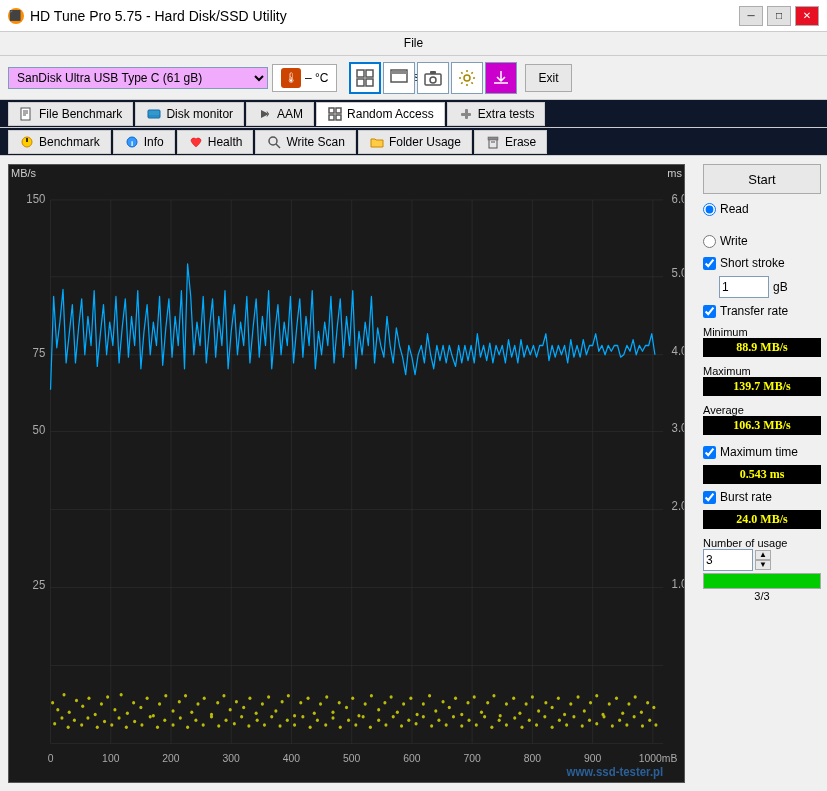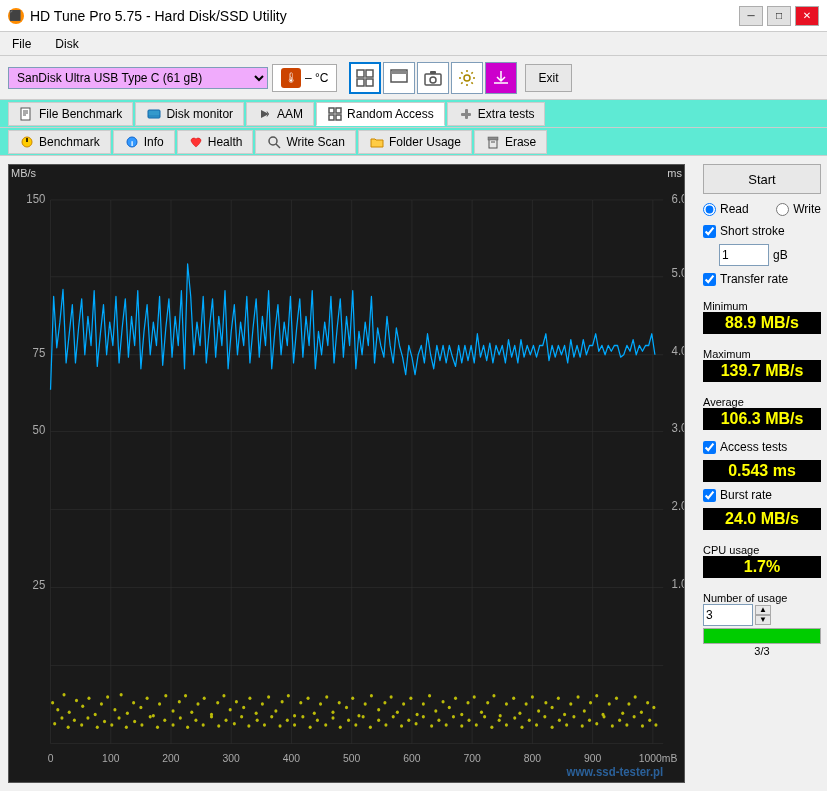--- a/index.html
+++ b/index.html
@@ -7,59 +7,59 @@
     
     
     .title-bar { background: #fff; border-bottom: 1px solid #ccc; display: flex; align-items: center; justify-content: space-between; padding: 6px 8px; height: 32px; }
     .title-bar-left { display: flex; align-items: center; gap: 6px; }
     .title-icon { width: 16px; height: 16px; background: #ff8c00; border-radius: 50%; display: flex; align-items: center; justify-content: center; font-size: 10px; }
     .title-text { font-size: 14px; color: #000; }
     .title-controls { display: flex; gap: 4px; }
     .title-btn { width: 24px; height: 20px; border: 1px solid #adadad; background: #e1e1e1; cursor: pointer; display: flex; align-items: center; justify-content: center; font-size: 10px; }
     
     
-    .menu-bar { background: #f0f0f0; border-bottom: 1px solid #ccc; display: flex; align-items: center; padding: 2px 8px; height: 24px; gap: 16px; }
+    .menu-bar { background: #f0f0f0; border-bottom: 1px solid #ccc; display: flex; align-items: center; padding: 2px 8px; height: 24px; gap: 16px; flex-direction: column; }
     .menu-item { font-size: 12px; cursor: pointer; padding: 2px 4px; }
     
     
     .toolbar { background: #f0f0f0; border-bottom: 1px solid #ccc; display: flex; align-items: center; padding: 4px 8px; height: 44px; gap: 4px; }
     .drive-select { width: 260px; height: 22px; border: 1px solid #7f9db9; background: #f0abfc; font-size: 12px; padding: 2px 4px; }
     .temp-display { display: flex; align-items: center; gap: 4px; padding: 2px 8px; border: 1px solid #aaa; background: #fff; height: 28px; font-size: 12px; }
     .temp-icon { width: 20px; height: 20px; background: #cc4400; border-radius: 3px; display: flex; align-items: center; justify-content: center; color: #fff; font-size: 10px; }
     .toolbar-icons { display: flex; gap: 2px; margin-left: 8px; }
     .toolbar-icon-btn { width: 32px; height: 32px; border: 1px solid #7f9db9; background: #fff; cursor: pointer; display: flex; align-items: center; justify-content: center; }
     .toolbar-icon-btn.active { border: 2px solid #0078d4; }
     .exit-btn { height: 28px; padding: 2px 12px; border: 1px solid #aaa; background: #e8e8e8; cursor: pointer; font-size: 12px; margin-left: 4px; }
     
     
-    .tabs-row1, .tabs-row2 { display: flex; align-items: center; background: #5eead4; border-bottom: 1px solid #ccc; padding: 2px 8px; height: 28px; gap: 2px; }
+    .tabs-row1, .tabs-row2 { display: flex; align-items: center; background: #0f172a; border-bottom: 1px solid #ccc; padding: 2px 8px; height: 28px; gap: 2px; }
     .tab { display: flex; align-items: center; gap: 4px; padding: 2px 10px; border: 1px solid #ccc; background: #e8e8e8; cursor: pointer; height: 24px; font-size: 12px; }
     .tab.active { background: #fff; border-bottom: 1px solid #fff; }
     .tab-icon { width: 16px; height: 16px; display: inline-flex; align-items: center; justify-content: center; }
     
     
     .main-content { display: flex; background: #f0f0f0; height: calc(791px - 32px - 24px - 44px - 28px - 28px); }
     
     
     .chart-area { flex: 1; background: #1a1a1a; margin: 8px 12px 8px 8px; position: relative; border: 1px solid #555; }
     .chart-title-left { position: absolute; top: 2px; left: 2px; color: #ccc; font-size: 11px; }
     .chart-title-right { position: absolute; top: 2px; right: 2px; color: #ccc; font-size: 11px; }
     .chart-svg { width: 100%; height: 100%; }
     
     
     .right-panel { width: 130px; padding: 8px 6px; display: flex; flex-direction: column; gap: 6px; }
     .start-btn { width: 100%; height: 30px; background: #e8e8e8; border: 1px solid #aaa; cursor: pointer; font-size: 13px; font-weight: normal; }
-    .radio-group { display: flex; flex-direction: row; gap: 0; padding: 2px 0; justify-content: space-between; }
+    .radio-group { display: flex; flex-direction: column; gap: 18px; padding: 2px 0; }
     .radio-row { display: flex; align-items: center; gap: 4px; font-size: 12px; }
     input[type=radio], input[type=checkbox] { margin: 0; }
     .checkbox-row { display: flex; align-items: center; gap: 4px; font-size: 12px; }
     .input-row { display: flex; align-items: center; gap: 4px; font-size: 12px; }
     .spin-input { width: 50px; height: 22px; border: 1px solid #7f9db9; font-size: 12px; padding: 0 2px; }
-    .stat-label { font-size: 11px; color: #000; margin-top: 8px; }
-    .stat-value { background: #000; color: #ffff00; font-size: 16px; font-weight: bold; padding: 2px 4px; text-align: center; width: 100%; display: block; }
+    .stat-label { font-size: 11px; color: #000; margin-top: 2px; }
+    .stat-value { background: #000; color: #ffff00; font-size: 12px; font-weight: bold; padding: 2px 4px; text-align: center; width: 100%; display: block; font-family: Liberation Serif, serif; }
     .progress-bar { width: 100%; height: 16px; background: #ddd; border: 1px solid #aaa; position: relative; margin-top: 2px; }
     .progress-fill { height: 100%; background: #00cc00; }
     .number-passes-row { display: flex; align-items: center; gap: 2px; }
     .passes-input { width: 50px; height: 22px; border: 1px solid #7f9db9; font-size: 12px; padding: 0 2px; }
     .passes-spin { display: flex; flex-direction: column; }
     .spin-btn { width: 16px; height: 10px; border: 1px solid #aaa; background: #e8e8e8; cursor: pointer; font-size: 8px; display: flex; align-items: center; justify-content: center; line-height: 1; }
   </style>
 </head>
 <body>
 
@@ -533,34 +533,30 @@
       <span class="stat-value">139.7 MB/s</span>
     </div>
 
     <div>
       <div class="stat-label">Average</div>
       <span class="stat-value">106.3 MB/s</span>
     </div>
 
     <div class="checkbox-row" style="margin-top:4px;">
       <input type="checkbox" id="accesstime" checked="" style="">
-      <label for="accesstime">Access tests</label>
+      <label for="accesstime">Maximum time</label>
     </div>
     <span class="stat-value">0.543 ms</span>
 
     <div class="checkbox-row">
       <input type="checkbox" id="burstrate" checked="" style="">
       <label for="burstrate">Burst rate</label>
     </div>
     <span class="stat-value">24.0 MB/s</span>
 
-    <div>
-      <div class="stat-label">CPU usage</div>
-      <span class="stat-value">1.7%</span>
-    </div>
 
     <div>
       <div class="stat-label">Number of usage</div>
       <div class="number-passes-row">
         <input type="number" class="passes-input" value="3" style="">
         <div class="passes-spin">
           <button class="spin-btn">▲</button>
           <button class="spin-btn">▼</button>
         </div>
       </div>

